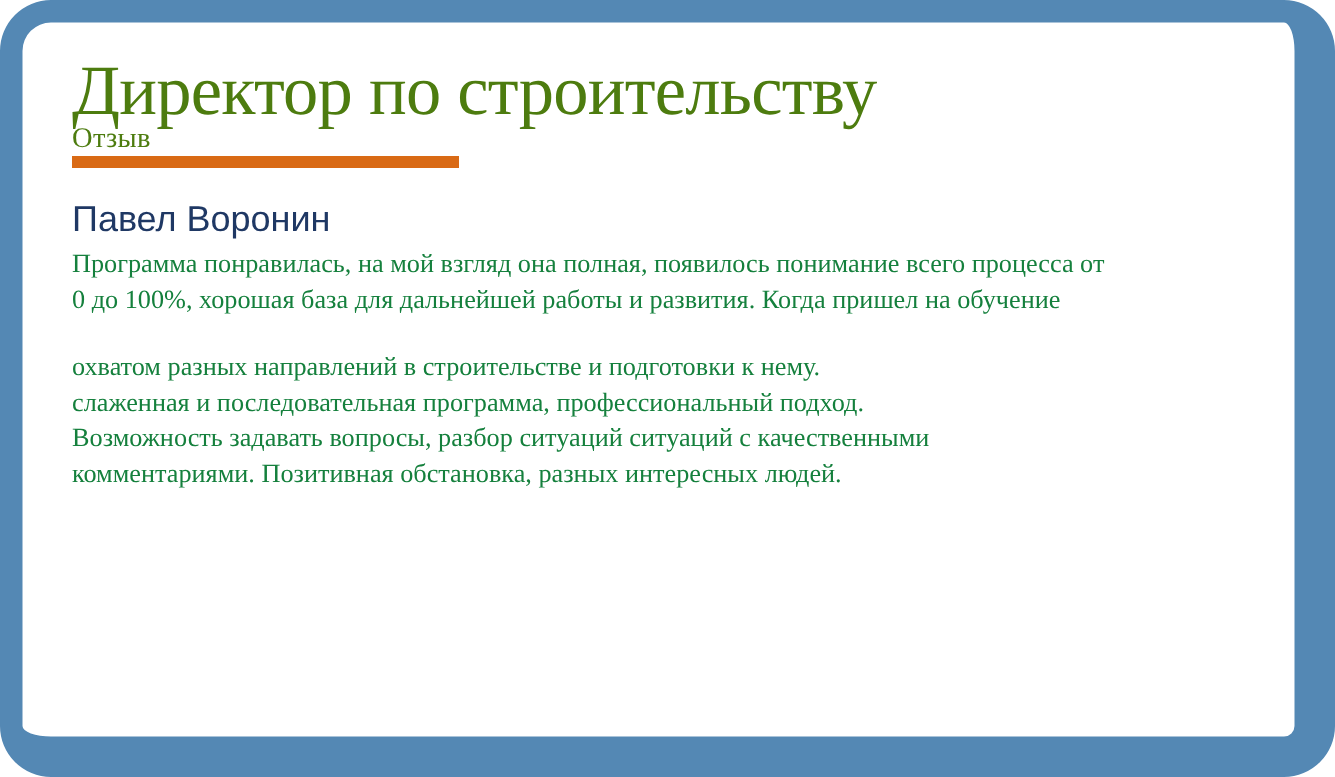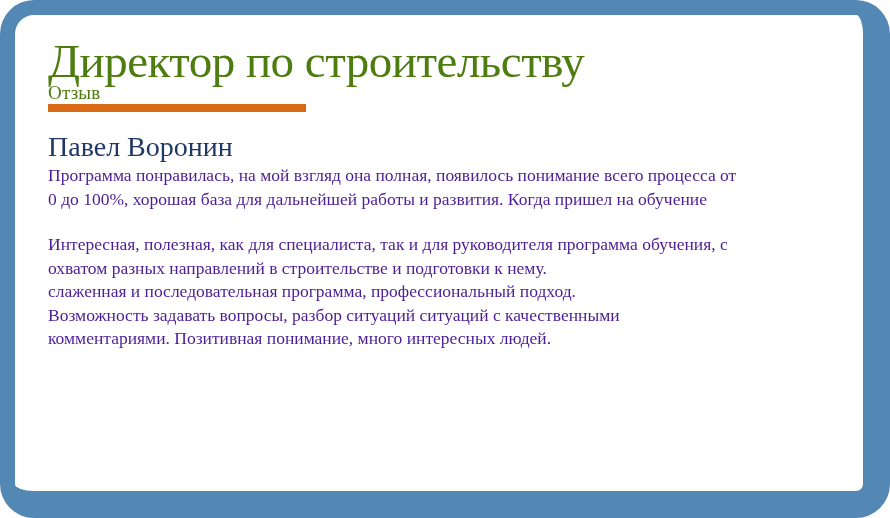--- a/index.html
+++ b/index.html
@@ -96,34 +96,34 @@
     left: 33px;
     top: 117px;
     width: 790px;
   }
 
   .review + .review {
     margin-top: 22px;
   }
 
   .review-name {
-    font-family: Liberation Serif, serif;
+    font-family: Liberation Sans, sans-serif;
     font-weight: normal;
-    font-size: 28px;
+    font-size: 24px;
     line-height: 30px;
     color: #1F3864;
     margin: 0 0 2px 0;
   }
 
   .review-body {
     font-family: "Liberation Serif", "DejaVu Serif", serif;
     font-weight: normal;
     font-size: 17.5px;
     line-height: 23.5px;
-    color: #4c1d95;
+    color: #15803d;
     margin: 0;
   }
 
   .review-line {
     display: block;
     white-space: nowrap;
   }
 </style>
 </head>
 <body>
@@ -146,25 +146,24 @@
       <div class="review">
         <div class="review-name">Павел Воронин</div>
         <div class="review-body">
           <span class="review-line">Программа понравилась, на мой взгляд она полная, появилось понимание всего процесса от</span>
           <span class="review-line">0 до 100%, хорошая база для дальнейшей работы и развития. Когда пришел на обучение</span>
         </div>
       </div>
 
       <div class="review">
         <div class="review-body">
-          <span class="review-line">Интересная, полезная, как для специалиста, так и для руководителя программа обучения, с</span>
           <span class="review-line">охватом разных направлений в строительстве и подготовки к нему.</span>
           <span class="review-line">слаженная и последовательная программа, профессиональный подход.</span>
           <span class="review-line">Возможность задавать вопросы, разбор ситуаций ситуаций с качественными</span>
-          <span class="review-line">комментариями. Позитивная понимание, много интересных людей.</span>
+          <span class="review-line">комментариями. Позитивная обстановка, разных интересных людей.</span>
         </div>
       </div>
 
     </div>
   </div>
 
   <div id="frame"></div>
 </div>
 
 </body></html>

